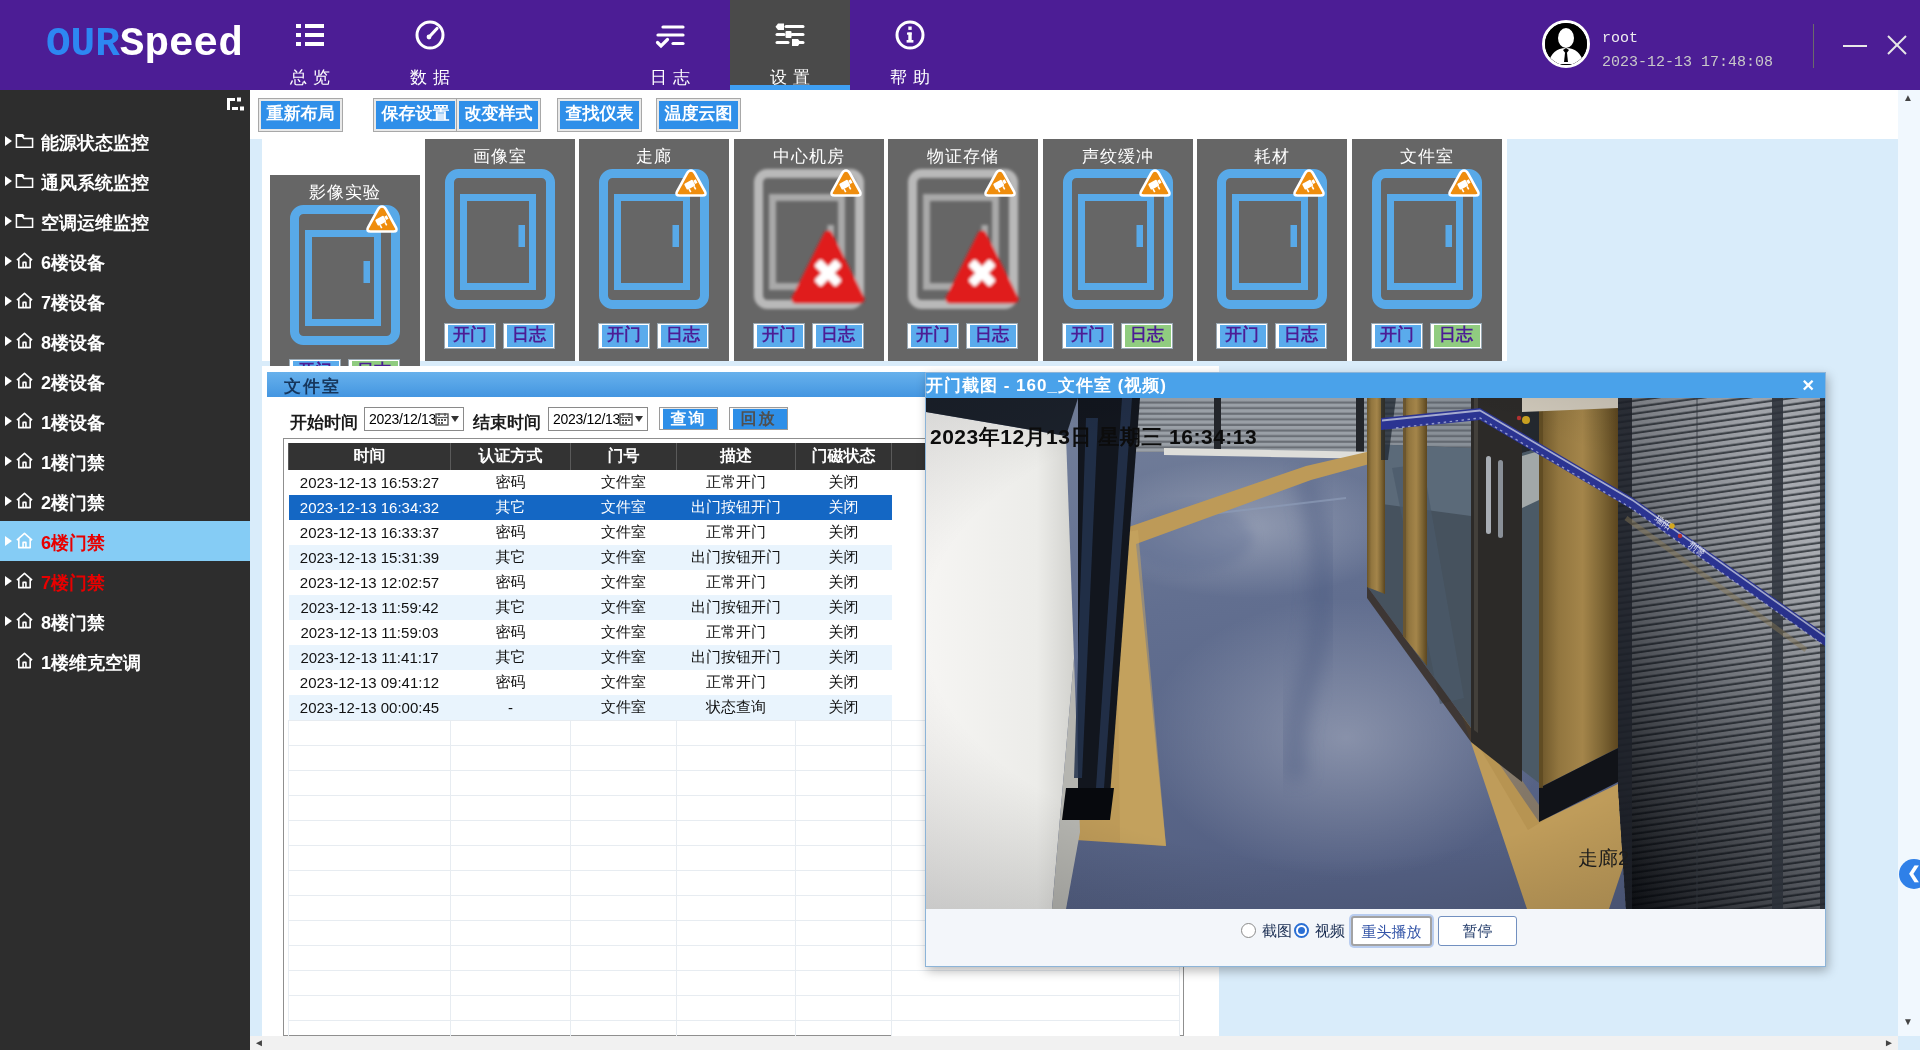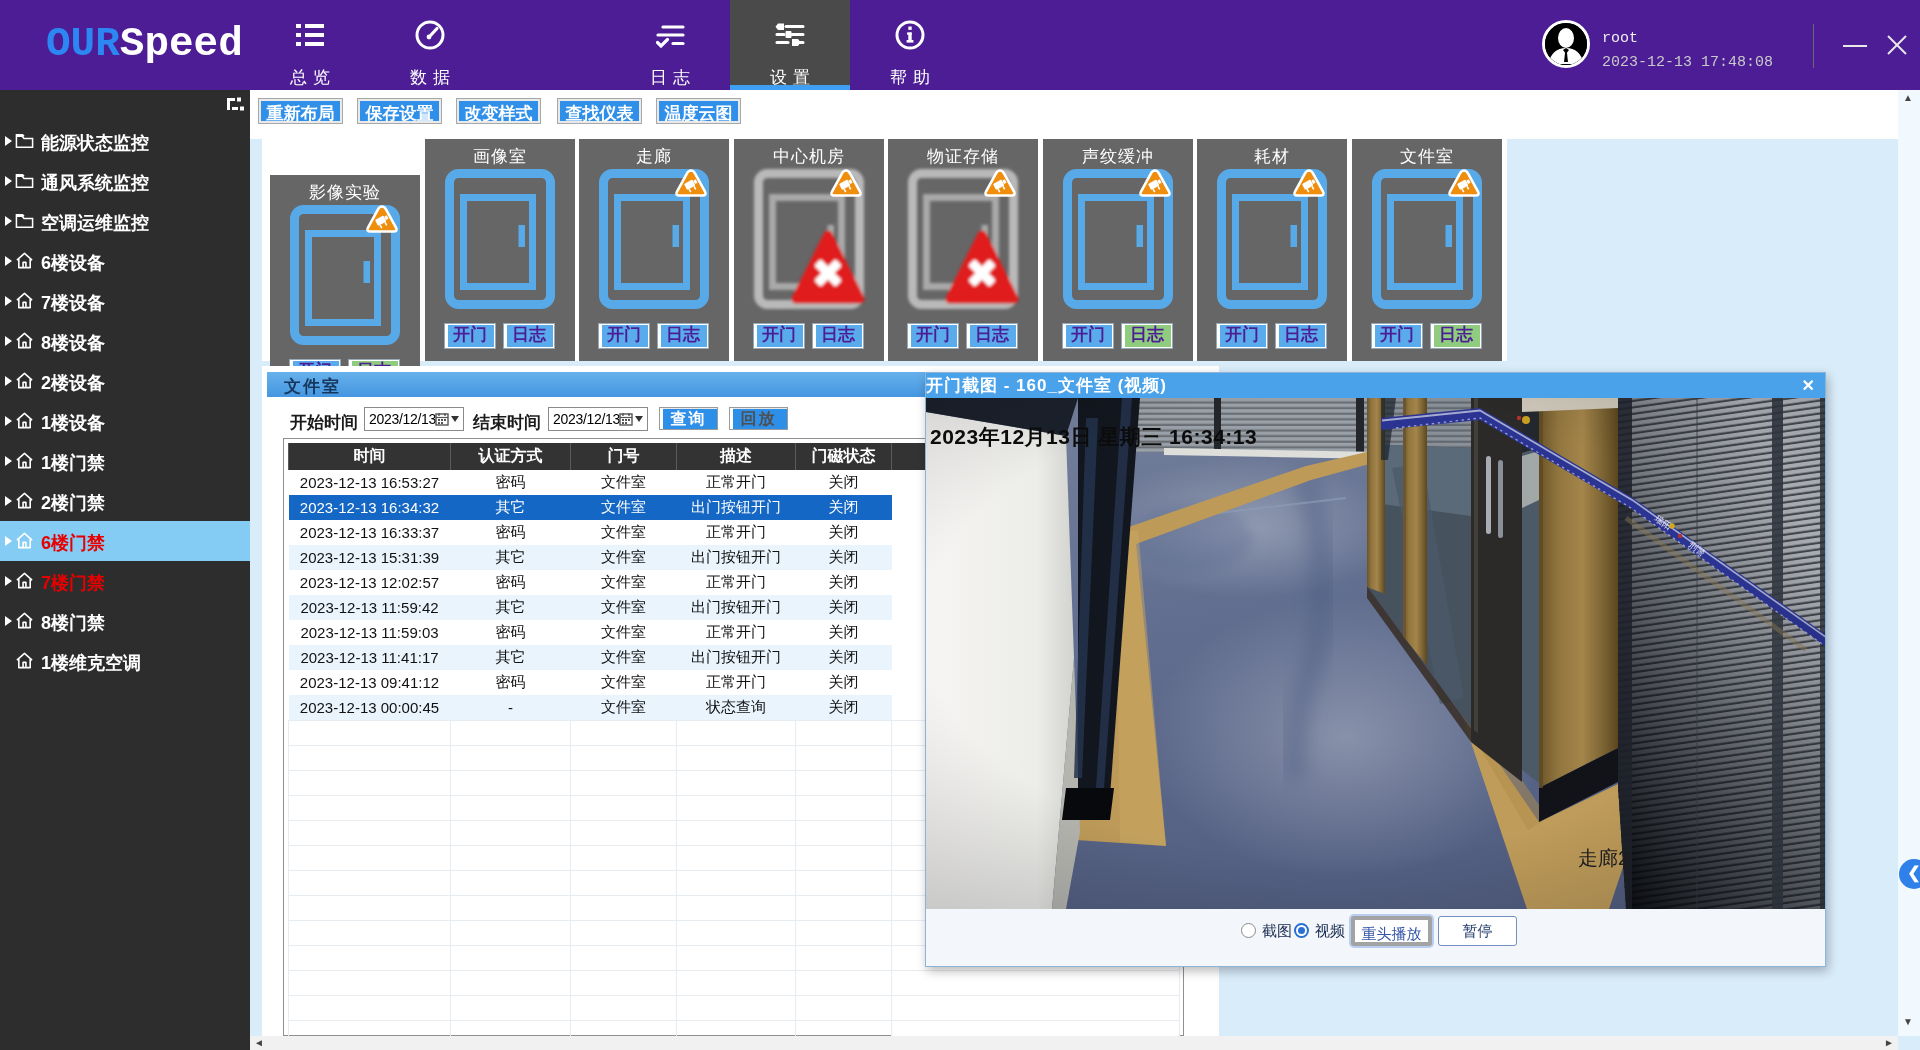--- a/index.html
+++ b/index.html
@@ -24,21 +24,21 @@
 #sidebar { position:absolute; left:0; top:90px; width:250px; height:960px; background:#2d2d2d; }
 .titem { position:absolute; left:0; width:250px; height:40px; color:#fff; font-size:18px; font-weight:bold; }
 .titem .arr { position:absolute; left:5px; top:15px; width:0; height:0; border-left:7px solid #fff; border-top:5px solid transparent; border-bottom:5px solid transparent; }
 .titem .micon { position:absolute; left:15px; top:10px; width:19px; height:19px; }
 .titem .mtext { position:absolute; left:41px; top:10px; white-space:nowrap; }
 .titem.sel { background:#85ccf5; }
 .titem.red .mtext { color:#e80000; }
 
 
 #whiteband { position:absolute; left:250px; top:90px; width:1648px; height:49px; background:#fff; }
-.actbtn { position:absolute; top:99px; width:83px; height:24px; background:#2f8fe9; border:2px solid #e9e9e9; outline:1px solid #a8a8a8; color:#fff; font-weight:bold; font-size:17px; text-align:center; line-height:25px; }
+.actbtn { position:absolute; top:99px; width:83px; height:32px; background:#2f8fe9; border:2px solid #e9e9e9; outline:1px solid #a8a8a8; color:#fff; font-weight:bold; font-size:17px; text-align:center; line-height:25px; }
 .card { position:absolute; top:139px; width:150px; height:222px; background:#666666; }
 .card .ctitle { position:absolute; top:6px; left:0; width:100%; text-align:center; color:#fff; font-size:17px; letter-spacing:1px; }
 .card .dwrap { position:absolute; left:20px; top:30px; width:110px; height:140px; }
 .cbtn { position:absolute; top:185px; width:50px; height:24px; font-size:17px; font-weight:bold; color:#4c1d95; text-align:center; line-height:20px; border:1px solid #fff; box-shadow:inset 2px 0 0 #fff, 0 0 0 1px #98a8b4; }
 .cbtn.open { left:20px; background:#5aabec; }
 .cbtn.log { left:79px; background:#5aabec; }
 .cbtn.log.green { background:#90cc80; }
 
 
 #panel { position:absolute; left:262px; top:366px; width:957px; height:670px; background:#fff; }
@@ -68,21 +68,21 @@
 #modal { position:absolute; left:925px; top:372px; width:901px; height:595px; background:#f3f6fa; border:1px solid #8cb4d8; box-shadow:2px 4px 10px rgba(0,0,0,0.28); }
 #mtitle { position:absolute; left:0; top:0; width:899px; height:25px; background:#4aa2ea; color:#fff; font-size:17px; font-weight:bold; line-height:25px; letter-spacing:1px; }
 #mclose { position:absolute; right:10px; top:0px; color:#fff; font-size:16px; font-weight:bold; line-height:25px; }
 #mphoto { position:absolute; left:0; top:25px; width:899px; height:511px; overflow:hidden; }
 #mctrl { position:absolute; left:0; top:536px; width:899px; height:57px; }
 .radio { position:absolute; top:14px; width:15px; height:15px; border-radius:50%; background:#fff; border:1px solid #8a8a8a; }
 .radio.on { border:2px solid #2a6fd4; }
 .radio.on::after { content:""; position:absolute; left:2px; top:2px; width:7px; height:7px; border-radius:50%; background:#2a6fd4; }
 .rlabel { position:absolute; top:13px; font-size:15px; color:#15294e; }
 .mbtn { position:absolute; top:7px; height:30px; background:#fff; font-size:15px; color:#28406e; text-align:center; border-radius:3px; }
-#btnreplay2 { left:425px; width:81px; border:4px solid #a3a3a3; box-shadow:0 0 0 2px #b9cdf0; line-height:28px; color:#3455a8; }
+#btnreplay2 { left:425px; width:81px; border:2px solid #a3a3a3; box-shadow:0 0 0 2px #b9cdf0; line-height:28px; color:#3455a8; }
 #btnpause { left:512px; width:79px; border:1px solid #7290c0; line-height:28px; }
 </style>
 </head>
 <body>
 <div id="navbar">
   <div id="logo"><b>OUR</b>Speed</div>
   <div class="tab" style="left:250px;">
       <div class="ticon"><svg viewBox="0 0 32 32">
           <g fill="#fff">
             <rect x="2" y="5" width="5" height="4"></rect>
@@ -265,21 +265,21 @@
 <div class="titem" style="top:551px;">
       <div class="micon"><svg viewBox="0 0 20 20">
           <path d="M2,9.5 L10,2.5 L18,9.5 M4,8.2 V17.5 H16 V8.2 M8.5,17.5 V12 H11.5 V17.5" fill="none" stroke="#fff" stroke-width="1.7" stroke-linejoin="round"></path>
         </svg></div>
       <div class="mtext">1楼维克空调</div>
     </div>
 </div>
 
 <div id="whiteband"></div>
 <div class="actbtn" style="left:259px;">重新布局</div>
-<div class="actbtn" style="left:358px;">保存设置</div>
+<div class="actbtn" style="left:374px;">保存设置</div>
 <div class="actbtn" style="left:457px;">改变样式</div>
 <div class="actbtn" style="left:558px;">查找仪表</div>
 <div class="actbtn" style="left:657px;">温度云图</div>
 <div style="position:absolute;left:262px;top:139px;width:1245px;height:222px;background:#fff;"></div>
 <div class="card" style="left:270px;margin-top:36px;">
 <div class="ctitle">影像实验</div>
 <div class="dwrap">
       <svg viewBox="0 0 110 140" style="position:absolute;left:0;top:0;width:110px;height:140px;overflow:visible;">
         <defs>
           <filter id="soft0" x="-20%" y="-20%" width="140%" height="140%">

